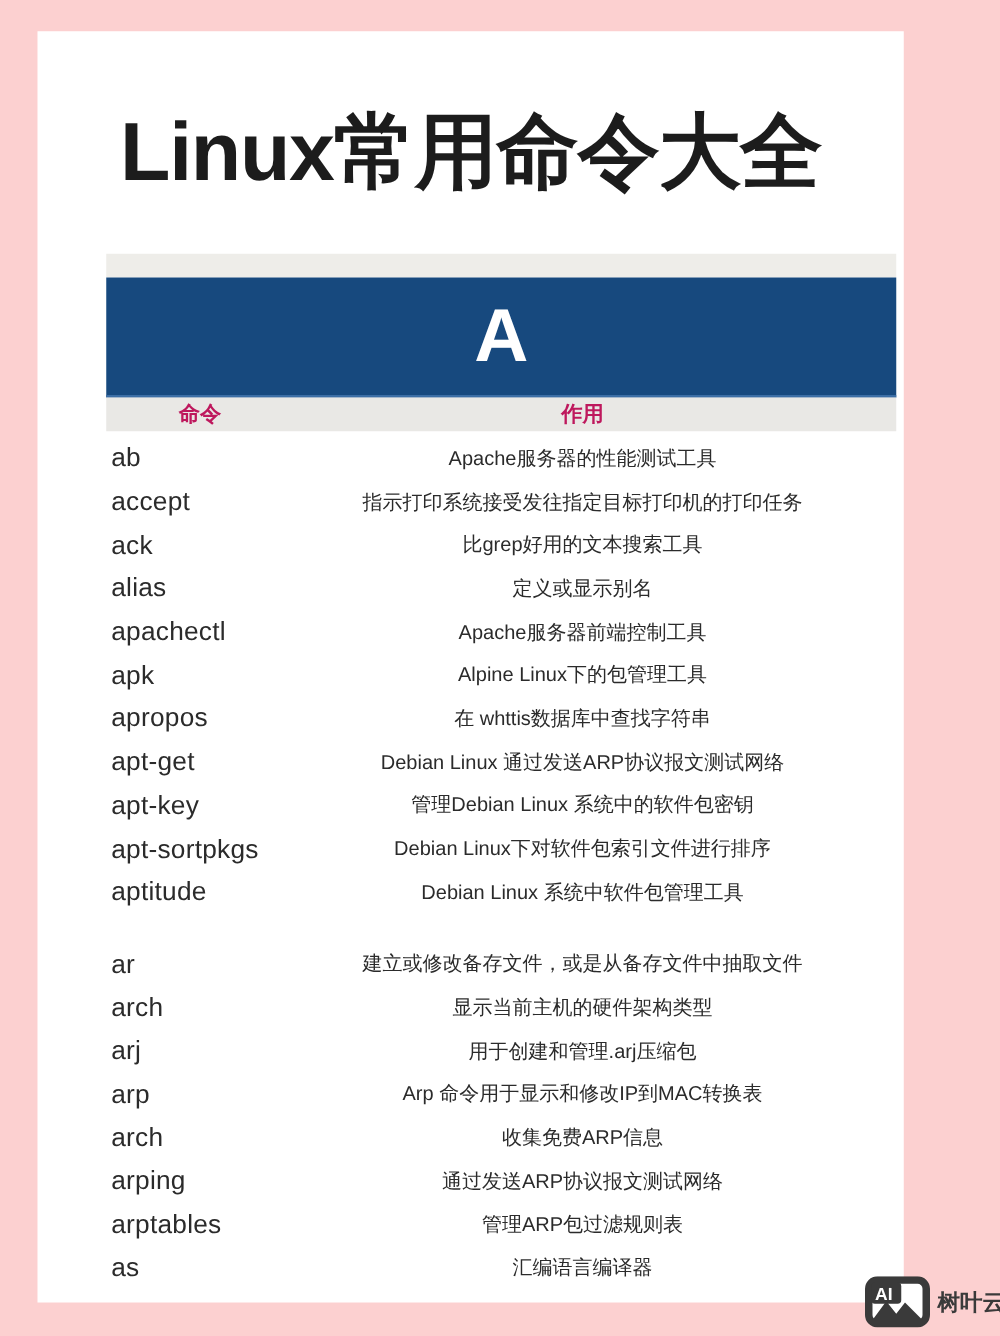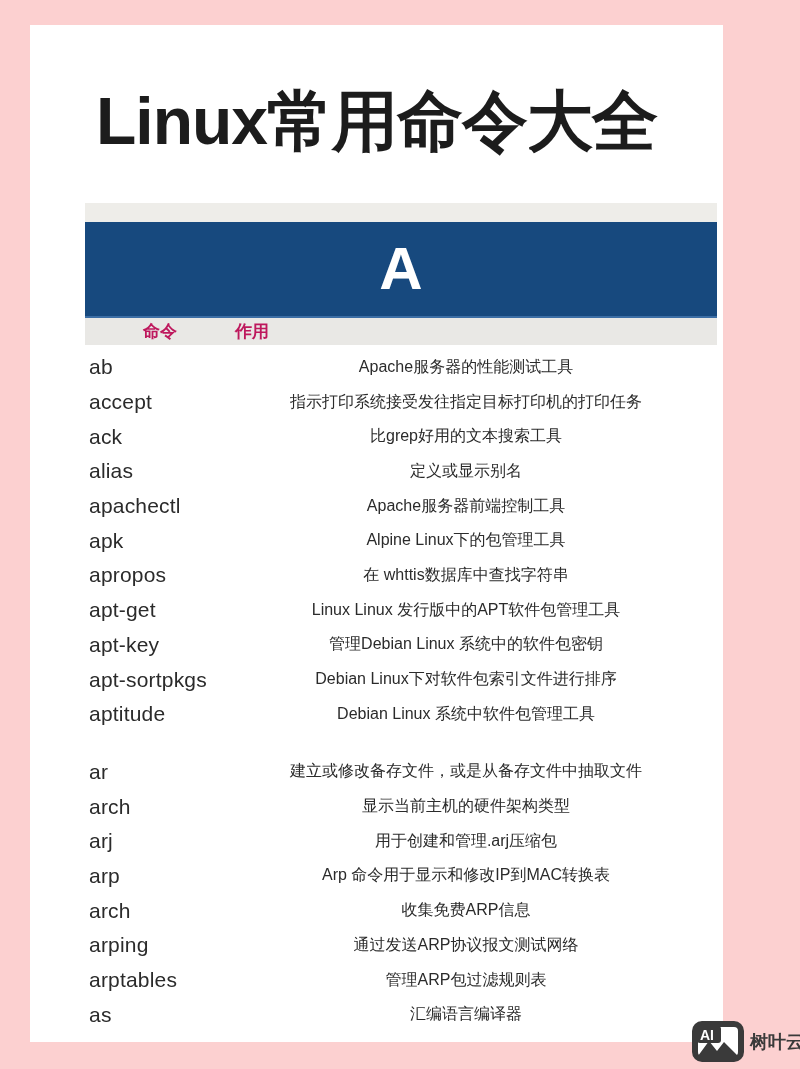--- a/index.html
+++ b/index.html
@@ -36,21 +36,21 @@
   }
   .cols-header{
     height:27px;background:#e9e8e5;
     display:flex;align-items:center;
     font-weight:700;font-size:17px;color:#be185d;
   }
   .cols-header .col-cmd{
     width:150px;text-align:center;flex:none;
   }
   .cols-header .col-desc{
-    flex:1;text-align:left;padding-right:20px;
+    flex:1;text-align:center;padding-right:20px;
   }
   .rows{padding-top:5px;}
   .row{
     height:34.7px;display:flex;align-items:center;
     color:#2b2b2b;
   }
   .row.gap-before{margin-top:23px;}
   .row .cmd{
     width:150px;flex:none;padding-left:4px;box-sizing:border-box;
     font-size:21px;letter-spacing:0.2px;
@@ -116,21 +116,21 @@
     <span class="desc">Alpine Linux下的包管理工具</span>
   </div>
 
   <div class="row">
     <span class="cmd">apropos</span>
     <span class="desc">在 whttis数据库中查找字符串</span>
   </div>
 
   <div class="row">
     <span class="cmd">apt-get</span>
-    <span class="desc">Linux Linux 发行版中的APT软件包管理工具</span>
+    <span class="desc">Debian Linux 通过发送ARP协议报文测试网络</span>
   </div>
 
   <div class="row">
     <span class="cmd">apt-key</span>
     <span class="desc">管理Debian Linux 系统中的软件包密钥</span>
   </div>
 
   <div class="row">
     <span class="cmd">apt-sortpkgs</span>
     <span class="desc">Debian Linux下对软件包索引文件进行排序</span>

